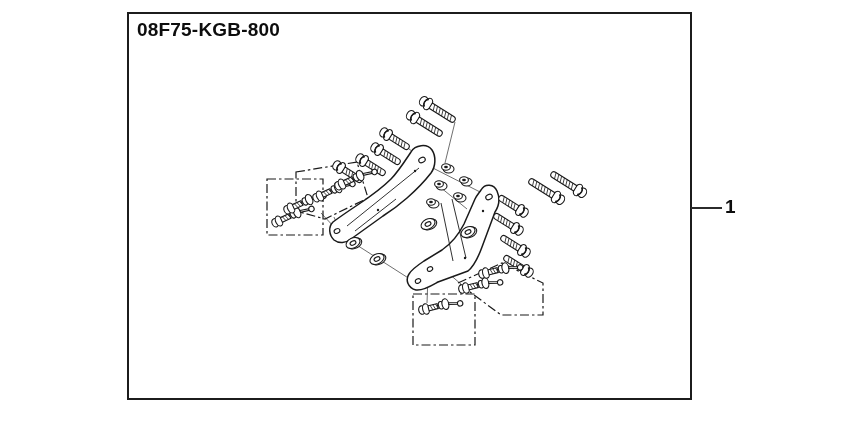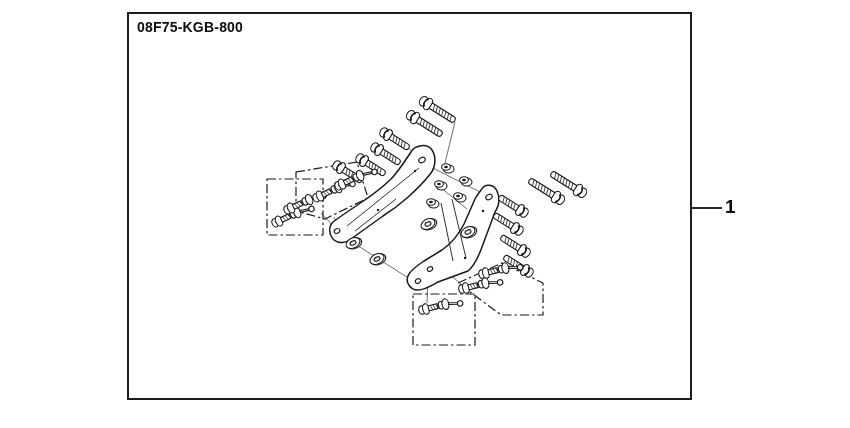--- a/index.html
+++ b/index.html
@@ -1,19 +1,19 @@
 <!DOCTYPE html>
 <html><head>
 <meta charset="utf-8">
 <style>
   html,body{margin:0;padding:0;background:#ffffff;}
   body{width:850px;height:428px;font-family:"Liberation Sans",sans-serif;position:relative;overflow:hidden;}
   .stage{position:absolute;left:0;top:0;width:850px;height:428px;background:#ffffff;}
   .frame{position:absolute;left:127px;top:12px;width:565px;height:388px;border:2px solid #1c1c1c;box-sizing:border-box;background:#ffffff;}
-  .part-number{position:absolute;left:137px;top:19px;font-size:14px;font-weight:700;color:#0d0d0d;letter-spacing:0.2px;white-space:nowrap;}
+  .part-number{position:absolute;left:137px;top:19px;font-size:19px;font-weight:700;color:#0d0d0d;letter-spacing:0.2px;white-space:nowrap;}
   .callout-line{position:absolute;left:691px;top:207px;width:31px;height:2px;background:#2b2b2b;}
   .callout-num{position:absolute;left:725px;top:196px;font-size:19px;font-weight:700;color:#0d0d0d;}
   svg.drawing{position:absolute;left:0;top:0;}
   svg .leaders line{stroke:#4a4a4a;stroke-width:0.8;fill:none;}
   svg .gboxes rect,svg .gboxes polygon{fill:none;stroke:#1a1a1a;stroke-width:1.2;stroke-dasharray:9 3 2.5 3;}
   svg .plate{fill:#ffffff;stroke:#1a1a1a;stroke-width:1.5;stroke-linejoin:round;}
   svg .fold{stroke:#1a1a1a;stroke-width:0.9;fill:none;}
   svg .hole{fill:#ffffff;stroke:#1a1a1a;stroke-width:1.1;}
   svg .rivet{fill:#1a1a1a;stroke:none;}
   svg .sym{stroke:#1a1a1a;stroke-width:1.1;fill:#ffffff;}

